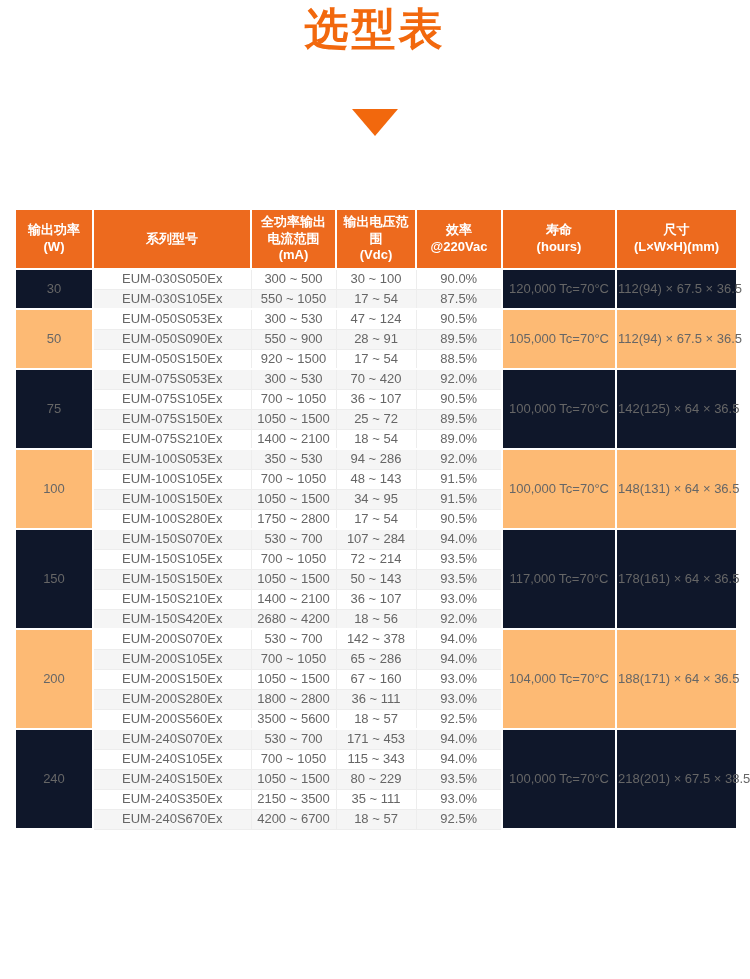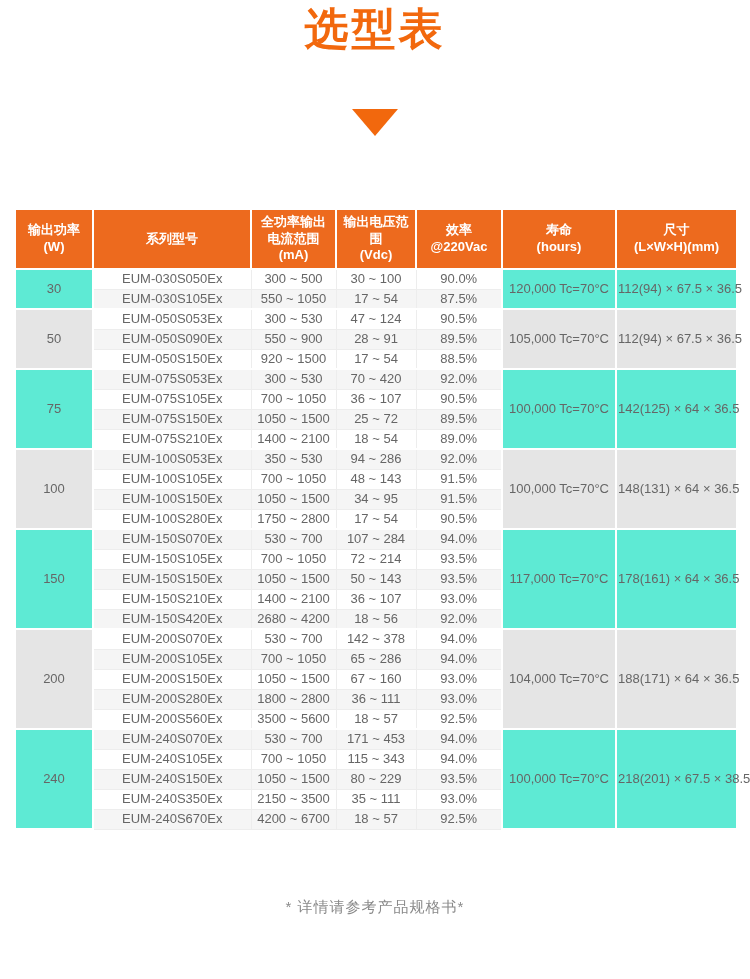--- a/index.html
+++ b/index.html
@@ -59,22 +59,22 @@
     line-height: 1.1;
     white-space: nowrap;
   }
   tr.odd  td { background: #ffffff; }
   tr.even td { background: #f5f5f5; }
   td.merged {
     border: 2px solid #ffffff;
     font-size: 13px;
   }
   td.merged.info { font-size: 13px; }
-  td.merged.g-gray  { background: #5eead4; }
-  td.merged.g-white { background: #e5e5e5; }
+  td.merged.g-gray  { background: #0f172a; }
+  td.merged.g-white { background: #fdba74; }
   tr.group-start td { border-top: 2px solid #ffffff; }
 
   .note {
     margin-top: 68px;
     text-align: center;
     font-size: 15px;
     color: #8a8a8a;
     letter-spacing: 1px;
   }
 </style>
@@ -312,14 +312,13 @@
         </tr>
         <tr class="even">
           <td>EUM-240S670Ex</td>
           <td>4200 ~ 6700</td>
           <td>18 ~ 57</td>
           <td>92.5%</td>
         </tr>
       </tbody>
   </table>
 
-  <p class="note">* 详情请参考产品规格书*</p>
 </div>
 
 </body></html>

